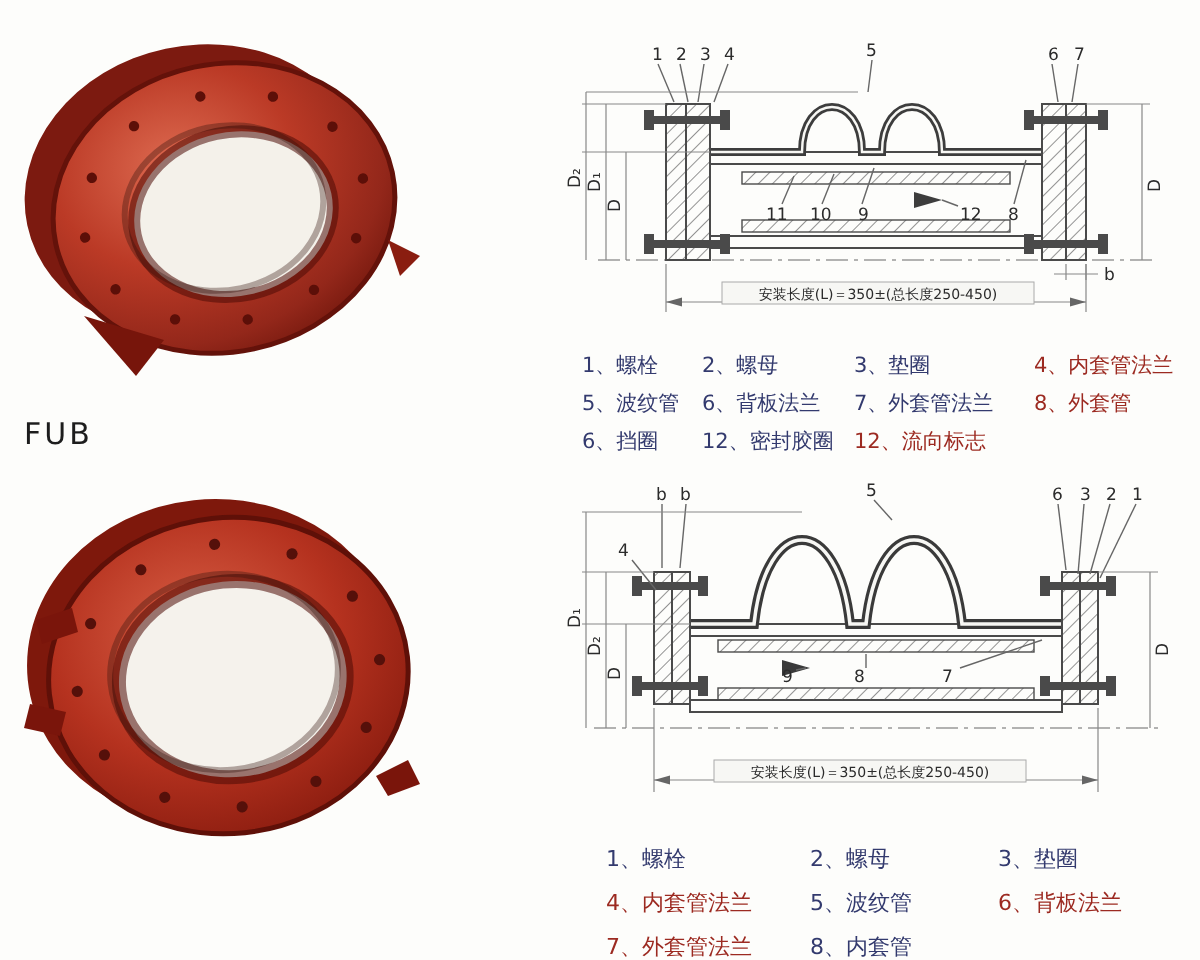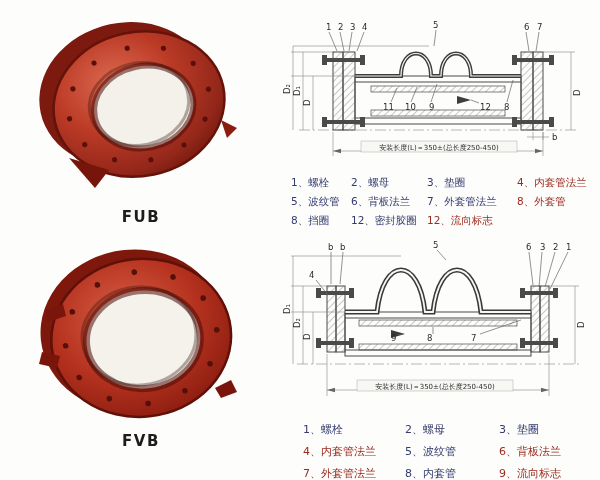--- a/index.html
+++ b/index.html
@@ -3,21 +3,21 @@
 <meta charset="utf-8">
 <style>
   * { box-sizing: border-box; }
   html,body { margin:0; padding:0; }
   body {
     width:600px; height:480px; position:relative; overflow:hidden;
     background:#fdfdfb;
     font-family:"DejaVu Sans","Liberation Sans",sans-serif;
   }
   .left-col { position:absolute; left:12px; top:12px; width:258px; }
-  figure { margin:0 0 20px 0; text-align:center;font-weight:bold; }
+  figure { margin:0 0 20px 0; text-align:left; }
   figcaption { font-size:15px; color:#1d1d1d; letter-spacing:1.5px; margin-top:2px; }
   .right-col { position:absolute; left:283px; top:18px; width:314px; }
   .legend {
     display:grid; row-gap:5px; margin:4px 0 8px 8px;
   }
   .legend-4col { grid-template-columns:60px 76px 90px 86px; font-size:10.5px; }
   .legend-3col { grid-template-columns:102px 94px 92px; font-size:11px; margin-left:20px; row-gap:7px; margin-top:8px; }
   .li { white-space:nowrap; }
   svg text { font-family:"DejaVu Sans","Liberation Sans",sans-serif; }
 </style>
@@ -95,21 +95,20 @@
               <circle cx="167.8" cy="125" r="2.8"></circle>
           </g>
           <ellipse cx="104" cy="94" rx="57" ry="49" fill="#f5f2ec"></ellipse>
           <ellipse cx="104" cy="94" rx="57" ry="49" fill="none" stroke="#4d0b06" stroke-width="7" opacity="0.55"></ellipse>
           <ellipse cx="100" cy="90" rx="57" ry="49" fill="none" stroke="#30100c" stroke-width="3" opacity="0.35"></ellipse>
         </g>
         <polygon points="6,64 24,58 27,70 9,76" fill="#7a150b"></polygon>
         <polygon points="3,106 21,110 18,122 0,118" fill="#7a150b"></polygon>
         <polygon points="176,142 192,134 198,146 182,152" fill="#7a150b"></polygon>
       </svg>
-      <figcaption>FVB</figcaption>
     </figure>
 
   </div>
 
   <div class="right-col">
 
     
     <svg width="310" height="150" viewBox="0 0 310 150">
       <defs>
         <pattern id="hatchT" width="5" height="5" patternUnits="userSpaceOnUse" patternTransform="rotate(45)">
@@ -205,21 +204,21 @@
     
     <div class="legend legend-4col">
       <span class="li" style="color: rgb(51, 58, 110);">1、螺栓</span>
       <span class="li" style="color: rgb(51, 58, 110);">2、螺母</span>
       <span class="li" style="color: rgb(51, 58, 110);">3、垫圈</span>
       <span class="li" style="color: rgb(156, 42, 33);">4、内套管法兰</span>
       <span class="li" style="color: rgb(51, 58, 110);">5、波纹管</span>
       <span class="li" style="color: rgb(51, 58, 110);">6、背板法兰</span>
       <span class="li" style="color: rgb(51, 58, 110);">7、外套管法兰</span>
       <span class="li" style="color: rgb(156, 42, 33);">8、外套管</span>
-      <span class="li" style="color: rgb(51, 58, 110);">8、挡圈</span>
+      <span class="li" style="color: rgb(51, 58, 110);">6、挡圈</span>
       <span class="li" style="color: rgb(51, 58, 110);">12、密封胶圈</span>
       <span class="li" style="color: rgb(156, 42, 33);">12、流向标志</span>
     </div>
 
     
     <svg width="310" height="170" viewBox="0 0 310 170" style="margin-top:4px;">
       <defs>
         <pattern id="hatchB" width="5" height="5" patternUnits="userSpaceOnUse" patternTransform="rotate(45)">
           <line x1="0" y1="0" x2="0" y2="5" stroke="#777" stroke-width="0.8"></line>
         </pattern>
@@ -307,17 +306,16 @@
     
     <div class="legend legend-3col">
       <span class="li" style="color: rgb(51, 58, 110);">1、螺栓</span>
       <span class="li" style="color: rgb(51, 58, 110);">2、螺母</span>
       <span class="li" style="color: rgb(51, 58, 110);">3、垫圈</span>
       <span class="li" style="color: rgb(156, 42, 33);">4、内套管法兰</span>
       <span class="li" style="color: rgb(51, 58, 110);">5、波纹管</span>
       <span class="li" style="color: rgb(156, 42, 33);">6、背板法兰</span>
       <span class="li" style="color: rgb(156, 42, 33);">7、外套管法兰</span>
       <span class="li" style="color: rgb(51, 58, 110);">8、内套管</span>
-      <span class="li" style="color: rgb(156, 42, 33);">9、流向标志</span>
     </div>
 
   </div>
 </div>
 
 </body></html>

